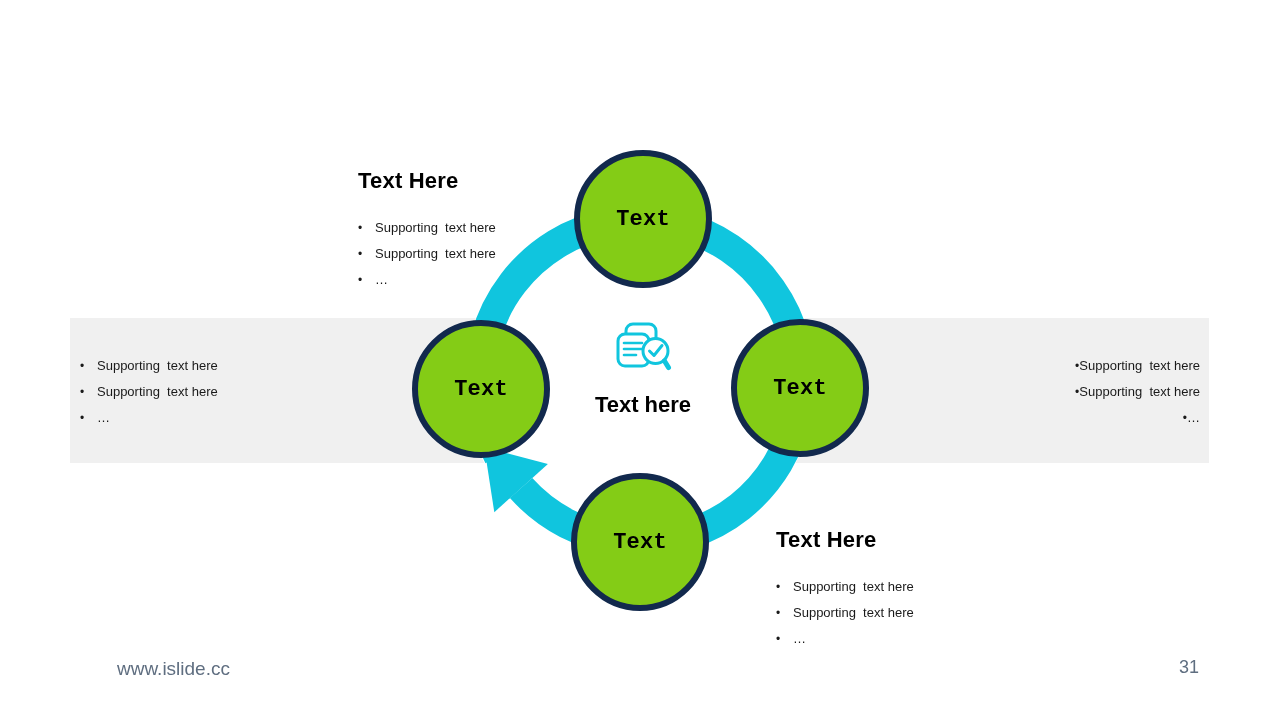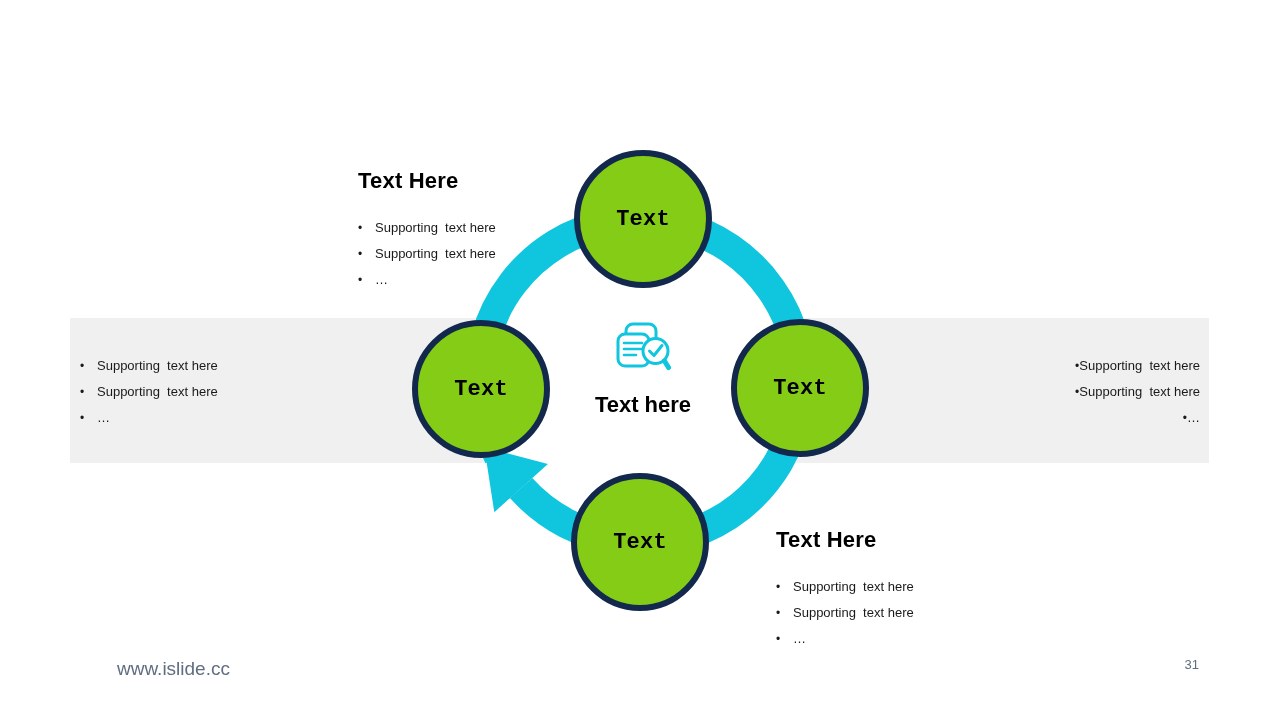--- a/index.html
+++ b/index.html
@@ -78,21 +78,21 @@
   .block-bottom-right .bullets { margin-top: 21px; }
 
   
   .footer-url {
     position: absolute; left: 79px; top: 658px;
     font-size: 19px; color: #5f6e80; margin-left: 38px;
   }
   .page-number {
     position: absolute; left: 1165px; top: 657px; width: 34px;
     text-align: right;
-    font-size: 13px; color: #5f6e80;
+    font-size: 18px; color: #5f6e80;
   }
 </style>
 </head>
 <body>
 
 <div class="slide">
 
   <div class="band"></div>
 
   <svg class="ring-svg" viewBox="0 0 520 520" aria-hidden="true">

